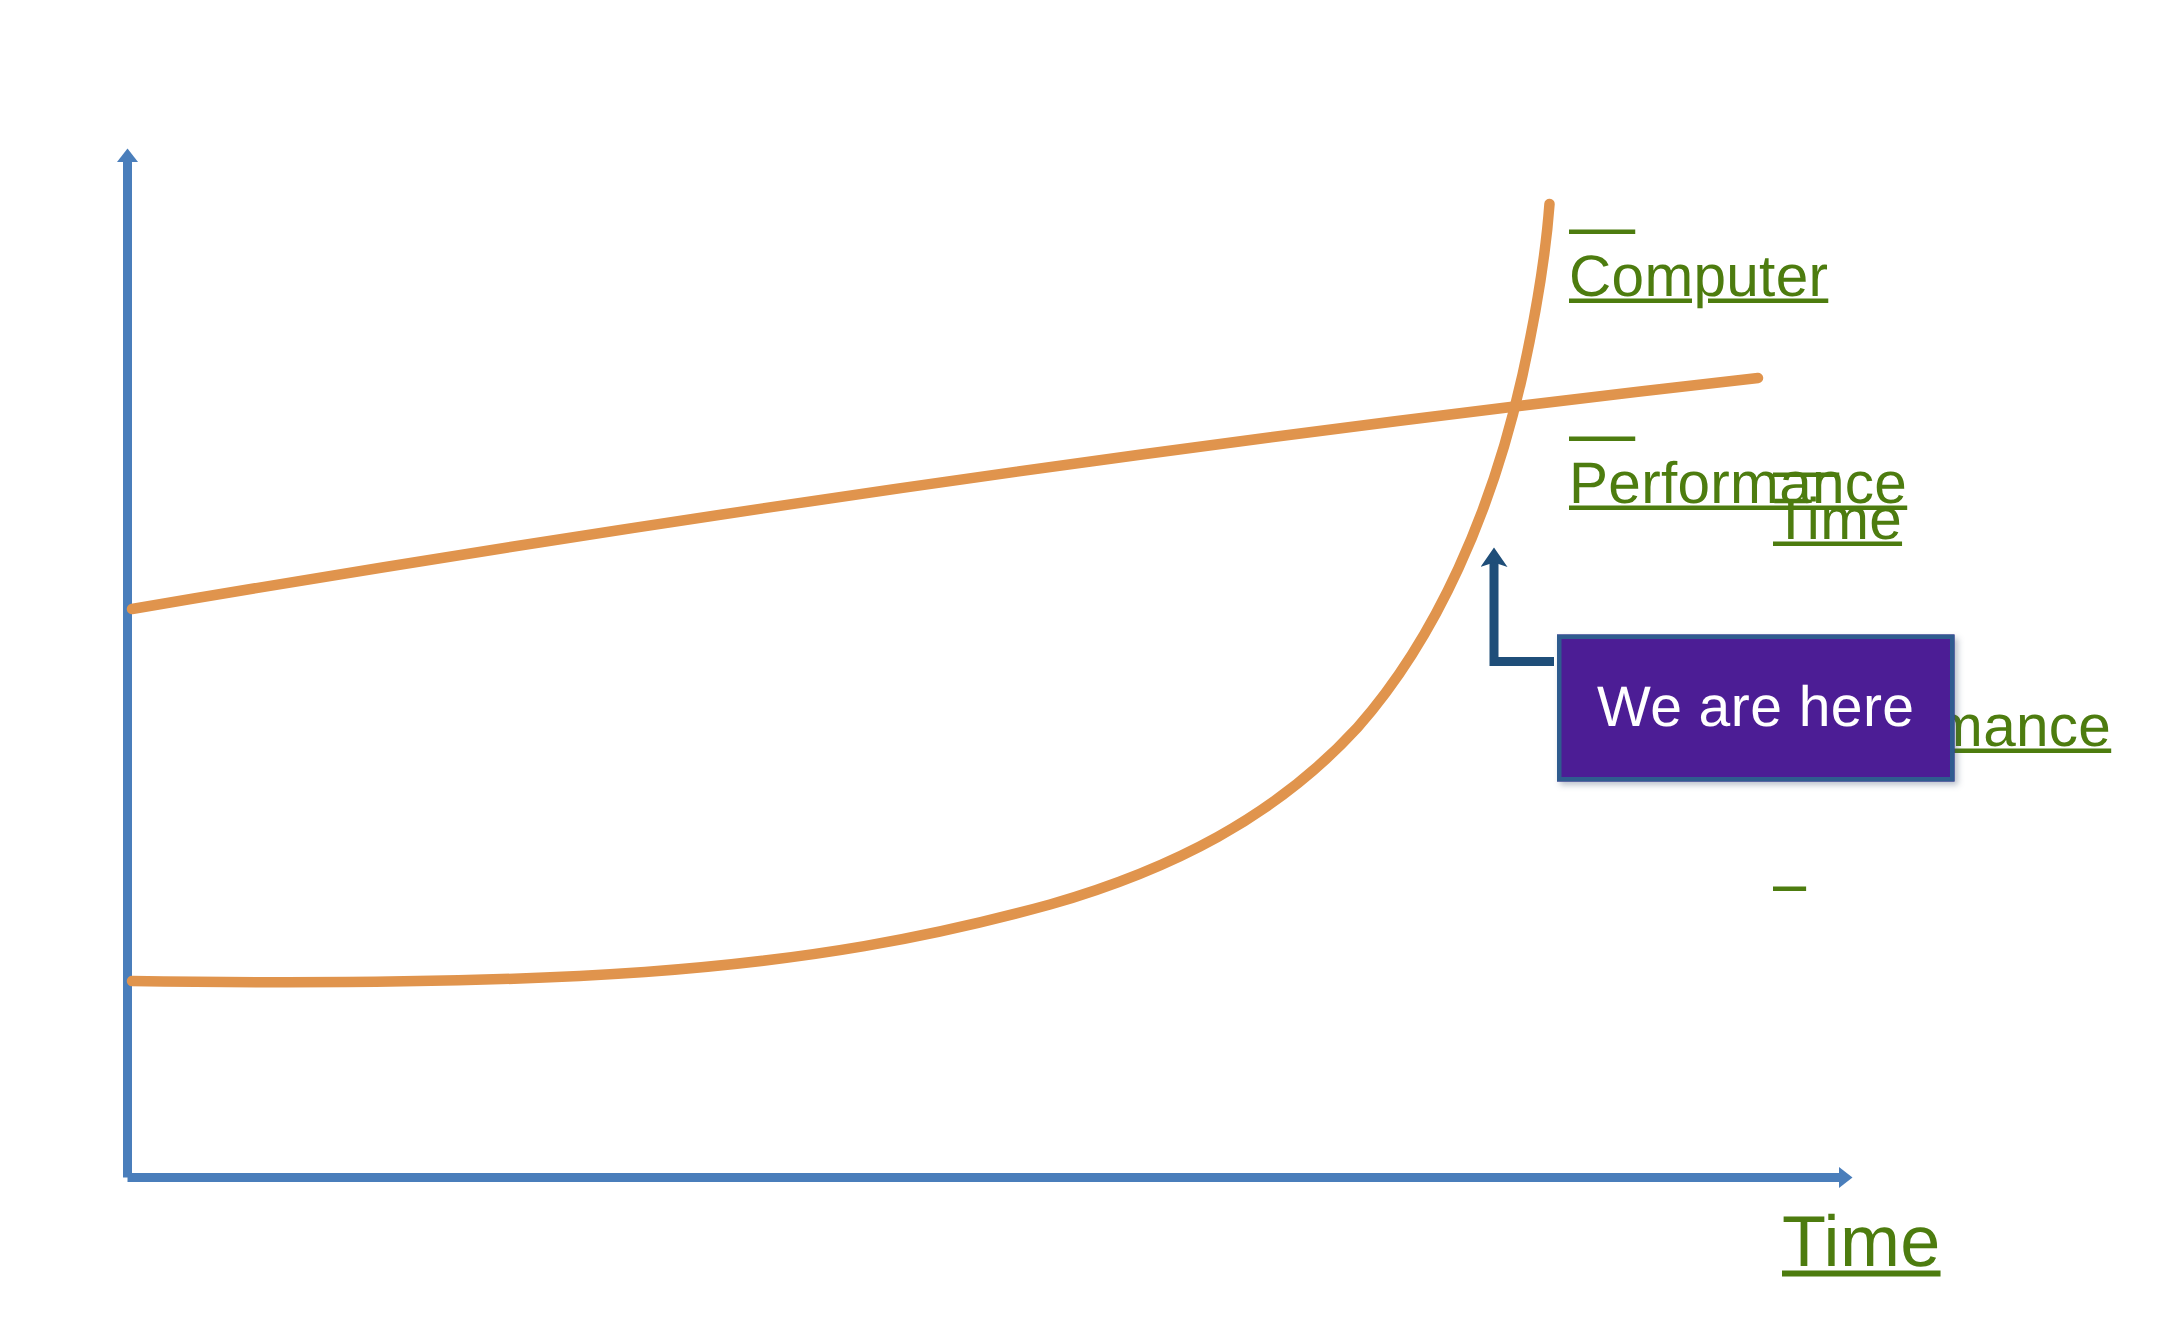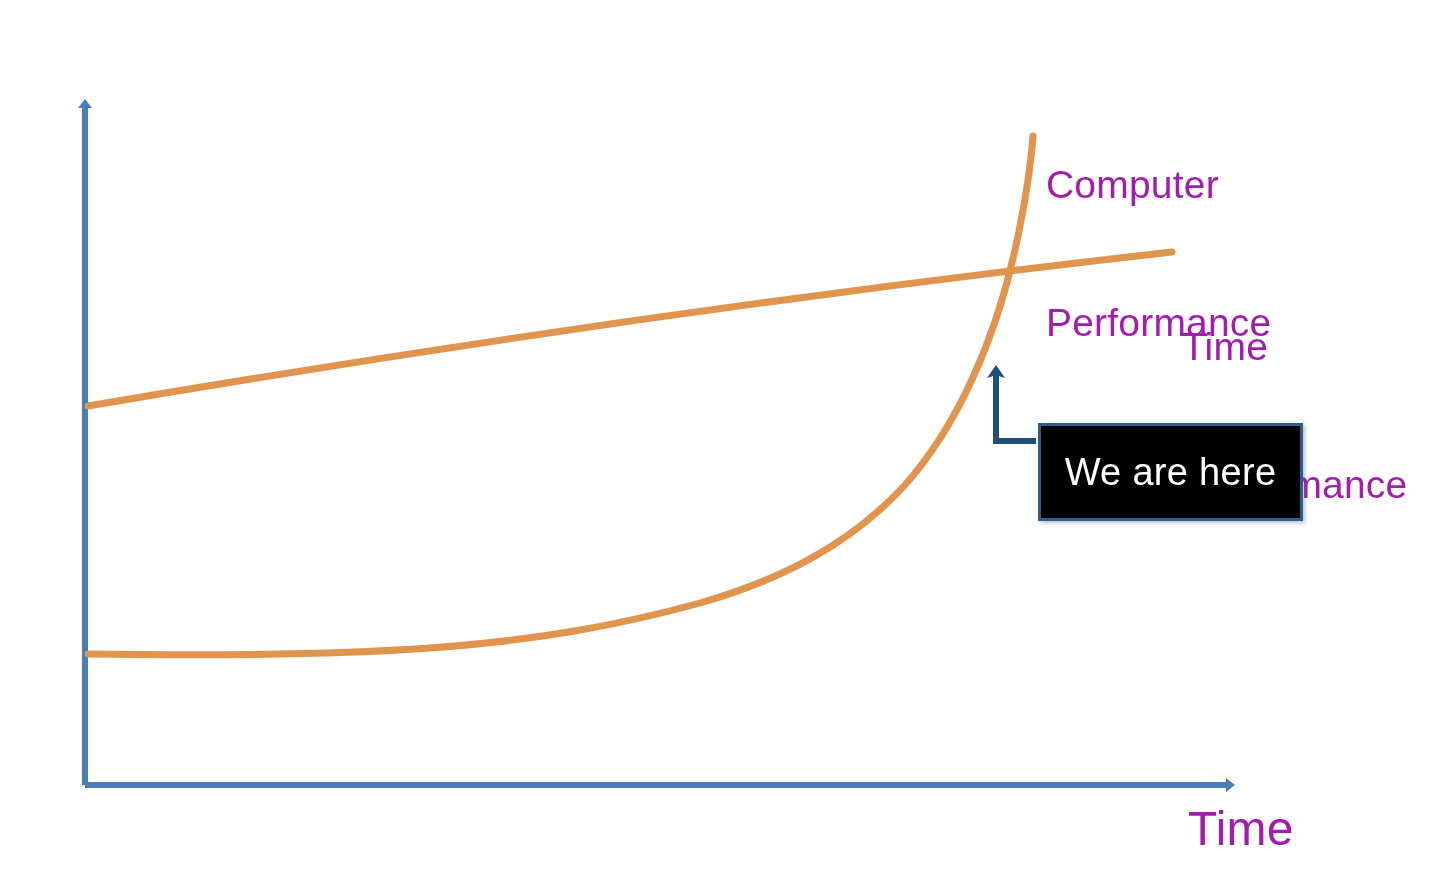--- a/index.html
+++ b/index.html
@@ -22,24 +22,25 @@
   #chart-svg {
     position: absolute;
     left: 0;
     top: 0;
     width: 1448px;
     height: 889px;
     display: block;
   }
   .label {
     position: absolute;
-    color: #a21caf;
+    color: #4d7c0f;
     font-family: "Liberation Sans", sans-serif;
     white-space: pre;
     line-height: 1.18;
+    text-decoration: underline;
   }
   #computer-label {
     left: 1046px;
     top: 70px;
     font-size: 39px;
     letter-spacing: 0.2px;
   }
   #human-label {
     left: 1182px;
     top: 232px;
@@ -51,21 +52,21 @@
     top: 801px;
     font-size: 48px;
     letter-spacing: 0.2px;
   }
   #callout-box {
     position: absolute;
     left: 1038px;
     top: 423px;
     width: 265px;
     height: 98px;
-    background: #000000;
+    background: #4c1d95;
     border: 3px solid #2f5c8f;
     box-sizing: border-box;
     display: flex;
     align-items: center;
     justify-content: center;
     box-shadow: 2px 2px 4px rgba(60, 80, 110, 0.35);
   }
   #callout-text {
     color: #ffffff;
     font-size: 38px;

